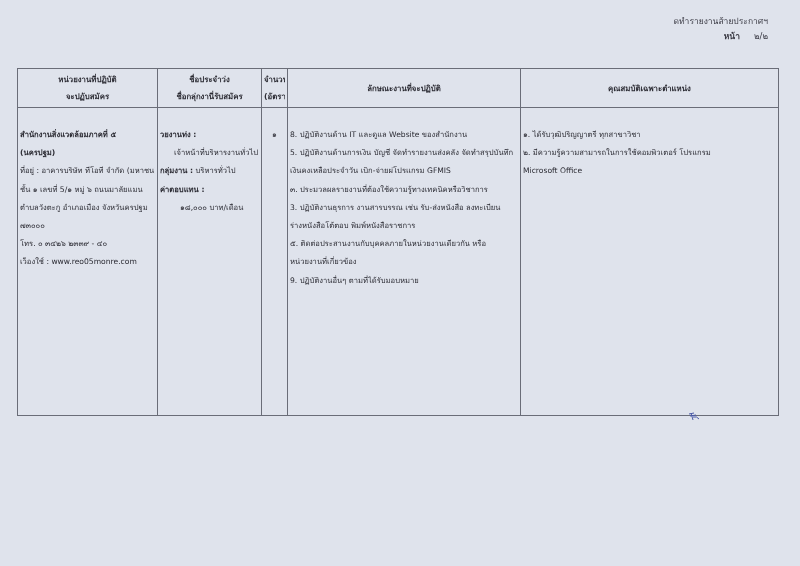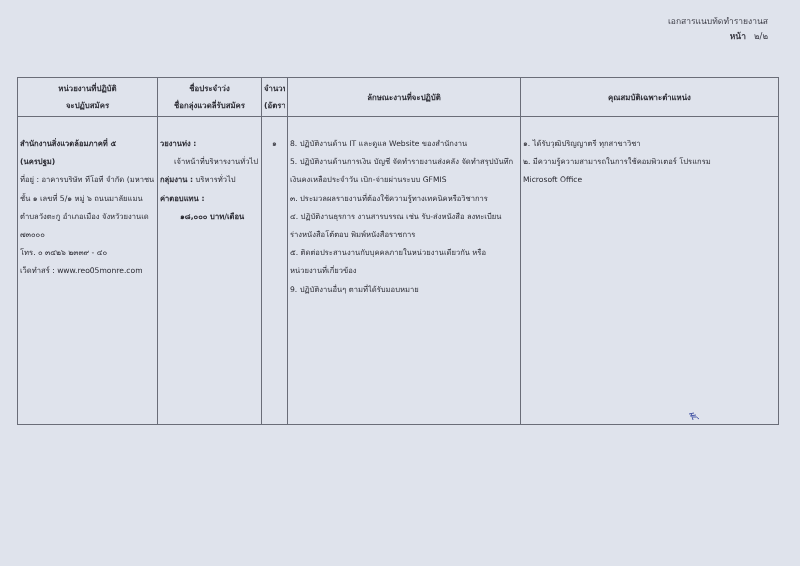--- a/index.html
+++ b/index.html
@@ -9,23 +9,23 @@
     font-family: "DejaVu Sans", sans-serif;
     color: #2b2b33;
     position: relative;
     overflow: hidden;
   }
   .page-header {
     position: absolute; right: 32px; top: 14px;
     text-align: right; font-size: 8.5px; line-height: 15px;
     color: #3a3a44;
   }
-  .page-header .page-num b { font-weight: bold; margin-right: 8px; }
+  .page-header .page-num b { font-weight: bold; margin-right: 14px; }
   table.main {
-    position: absolute; left: 17px; top: 77px;
+    position: absolute; left: 17px; top: 68px;
     width: 762px; height: 348px;
     border-collapse: collapse;
     table-layout: fixed;
     font-size: 7.6px;
   }
   table.main th, table.main td {
     border: 1px solid #6a6d78;
     vertical-align: top;
     padding: 0 2px;
   }
@@ -39,32 +39,32 @@
   }
   table.main td { line-height: 18.2px; padding-top: 18px; margin-left: 46px; }
   .c1 { width: 140px; }
   .c2 { width: 104px; }
   .c3 { width: 26px; }
   .c4 { width: 233px; }
   .c5 { width: auto; }
   .b { font-weight: bold; }
   .center { text-align: center; }
   .indent { padding-left: 14px; }
-  .indent2 { padding-left: 20px; font-weight: bold; }
+  .indent2 { padding-left: 20px; }
   .line { display: block; white-space: nowrap; overflow: hidden; }
   .signature {
     position: absolute; left: 688px; top: 412px;
     width: 12px; height: 9px;
   }
 </style>
 </head>
 <body>
 
 <div class="page-header">
-  <div>เอกสารแนบท้ดทำรายงานส</div>
+  <div>ดทำรายงานส้ายประกาศฯ</div>
   <div class="page-num">
     <b>หน้า</b><span>๒/๒</span>
   </div>
 </div>
 
 <table class="main">
   <colgroup>
     <col class="c1">
       <col class="c2">
       <col class="c3">
@@ -72,62 +72,62 @@
       <col class="c5">
   </colgroup>
   <thead>
     <tr>
       <th>
         <span class="line">หน่วยงานที่ปฏิบัติ</span>
         <span class="line">จะปฏับสมัคร</span>
       </th>
       <th>
         <span class="line">ชื่อประจำว่ง</span>
-        <span class="line">ชื่อกลุ่งแวดลี่รับสมัคร</span>
+        <span class="line">ชื่อกลุ่กงานี่รับสมัคร</span>
       </th>
       <th>
         <span class="line">จำนวน</span>
         <span class="line">(อัตรา)</span>
       </th>
       <th>
         <span class="line">ลักษณะงานที่จะปฏิบัติ</span>
       </th>
       <th>
         <span class="line">คุณสมบัติเฉพาะตำแหน่ง</span>
       </th>
     </tr>
   </thead>
   <tbody>
     <tr>
       <td>
         <span class="line b">สำนักงานสิ่งแวดล้อมภาคที่ ๕</span>
         <span class="line b">(นครปฐม)</span>
         <span class="line">ที่อยู่ : อาคารบริษัท ทีโอที จำกัด (มหาชน)</span>
         <span class="line">ชั้น ๑ เลขที่ 5/๑ หมู่ ๖ ถนนมาลัยแมน</span>
-        <span class="line">ตำบลวังตะกู อำเภอเมือง จังหวัวยงานเด</span>
+        <span class="line">ตำบลวังตะกู อำเภอเมือง จังหวันครปฐม</span>
         <span class="line">๗๓๐๐๐</span>
         <span class="line">โทร. ๐ ๓๔๒๖ ๒๓๓๙ - ๔๐</span>
-        <span class="line">เว็ดทำสร์ :  www.reo05monre.com</span>
+        <span class="line">เว็องใช์ :  www.reo05monre.com</span>
       </td>
       <td>
         <span class="line b">วยงานท่ง :</span>
         <span class="line indent">เจ้าหน้าที่บริหารงานทั่วไป</span>
         <span class="line"><b>กลุ่มงาน :</b> <span>บริหารทั่วไป</span></span>
         <span class="line b">ค่าตอบแทน :</span>
         <span class="line indent2">๑๘,๐๐๐ บาท/เดือน</span>
       </td>
       <td class="center">
         <span class="line">๑</span>
       </td>
       <td>
         <span class="line">8. ปฏิบัติงานด้าน IT และดูแล Website ของสำนักงาน</span>
         <span class="line">5. ปฏิบัติงานด้านการเงิน บัญชี จัดทำรายงานส่งคลัง จัดทำสรุปบันทึก</span>
-        <span class="line">เงินคงเหลือประจำวัน เบิก-จ่ายผ่านระบบ GFMIS</span>
+        <span class="line">เงินคงเหลือประจำวัน เบิก-จ่ายผ่โปรแกรม GFMIS</span>
         <span class="line">๓. ประมวลผลรายงานที่ต้องใช้ความรู้ทางเทคนิคหรือวิชาการ</span>
-        <span class="line">๔. ปฏิบัติงานธุรการ งานสารบรรณ เช่น รับ-ส่งหนังสือ ลงทะเบียน</span>
+        <span class="line">3. ปฏิบัติงานธุรการ งานสารบรรณ เช่น รับ-ส่งหนังสือ ลงทะเบียน</span>
         <span class="line">ร่างหนังสือโต้ตอบ พิมพ์หนังสือราชการ</span>
         <span class="line">๕. ติดต่อประสานงานกับบุคคลภายในหน่วยงานเดียวกัน หรือ</span>
         <span class="line">หน่วยงานที่เกี่ยวข้อง</span>
         <span class="line">9. ปฏิบัติงานอื่นๆ ตามที่ได้รับมอบหมาย</span>
       </td>
       <td>
         <span class="line">๑. ได้รับวุฒิปริญญาตรี ทุกสาขาวิชา</span>
         <span class="line">๒. มีความรู้ความสามารถในการใช้คอมพิวเตอร์ โปรแกรม</span>
         <span class="line">Microsoft Office</span>
       </td>

